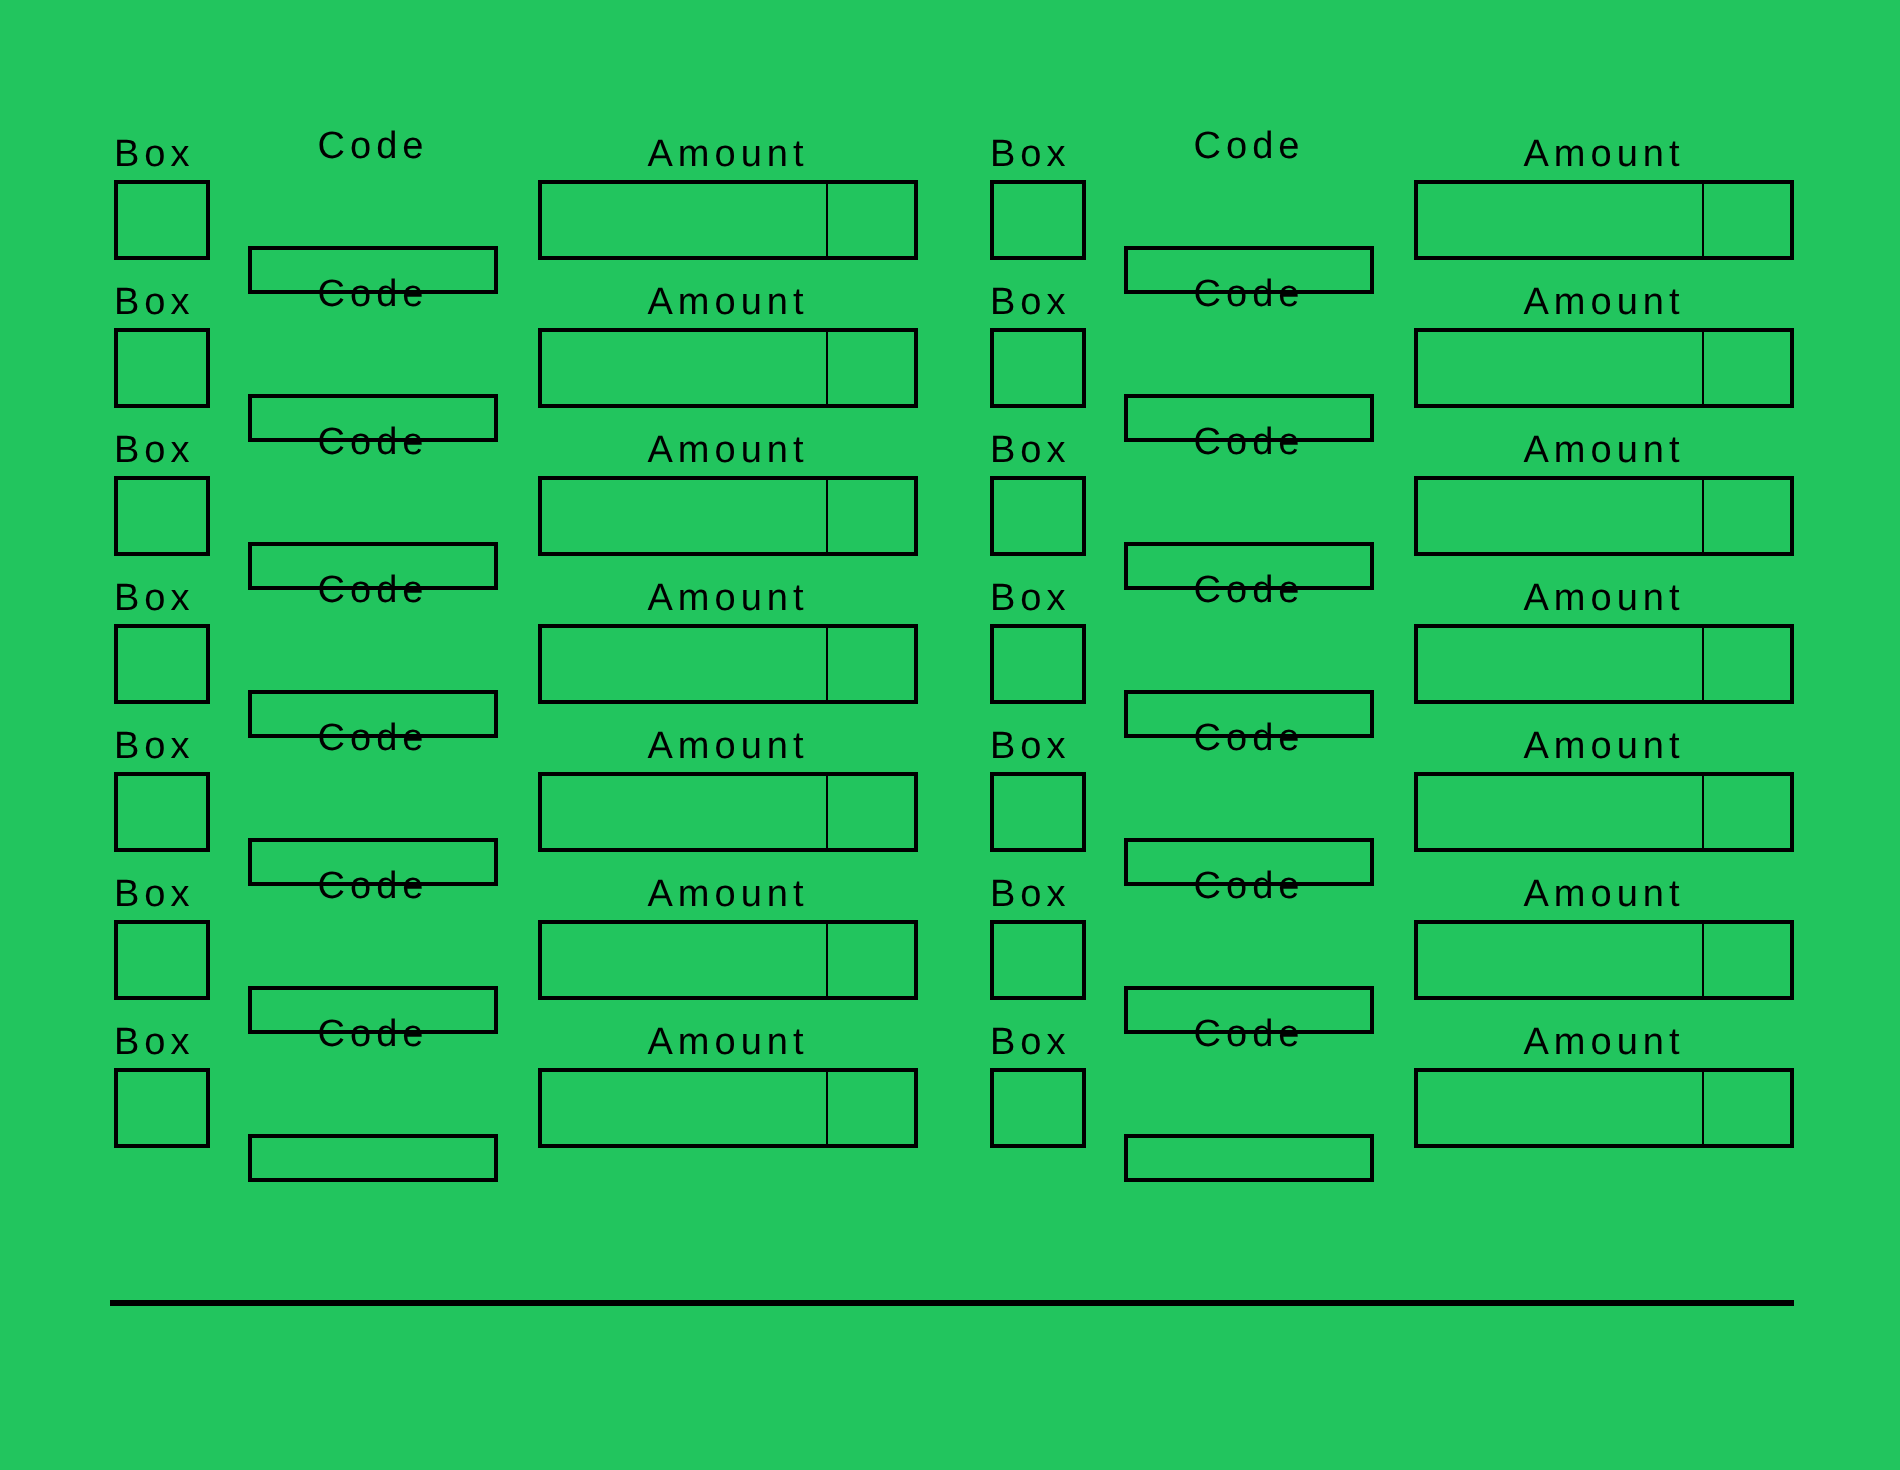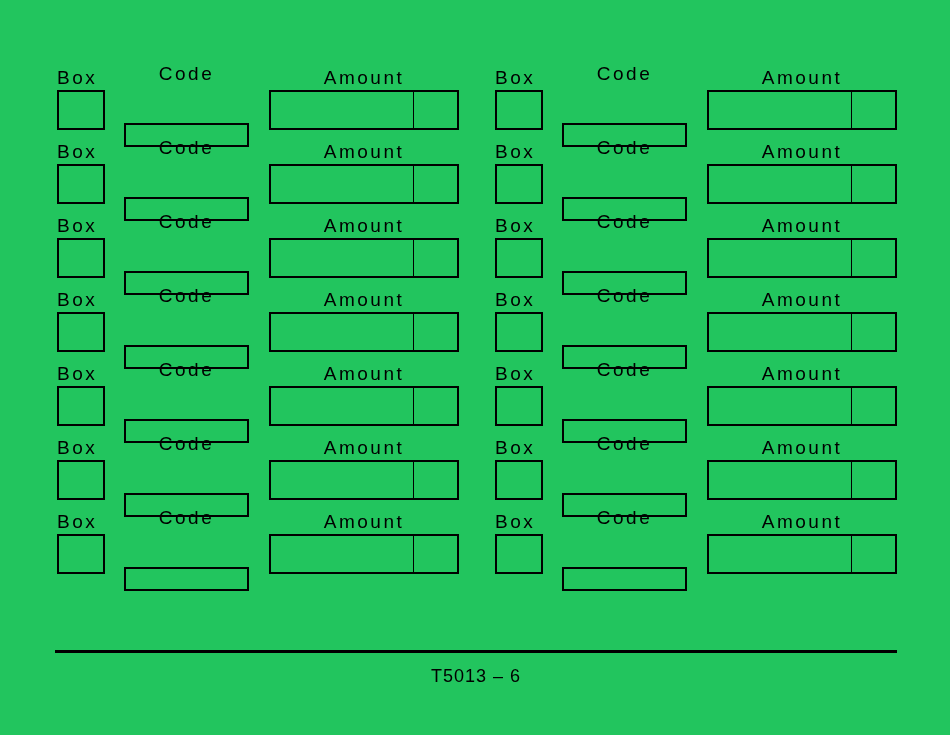--- a/index.html
+++ b/index.html
@@ -360,14 +360,13 @@
       <div class="amount-wrap">
         <input class="input-amount-dollars" type="text" value="" style="">
         <input class="input-amount-cents" type="text" value="" style="">
       </div>
     </div>
   </div>
 </div>
     </div>
 
   <div class="footer-line"></div>
-  <div class="footer-text">T5013 – 6</div>
 </div>
 
 </body></html>

